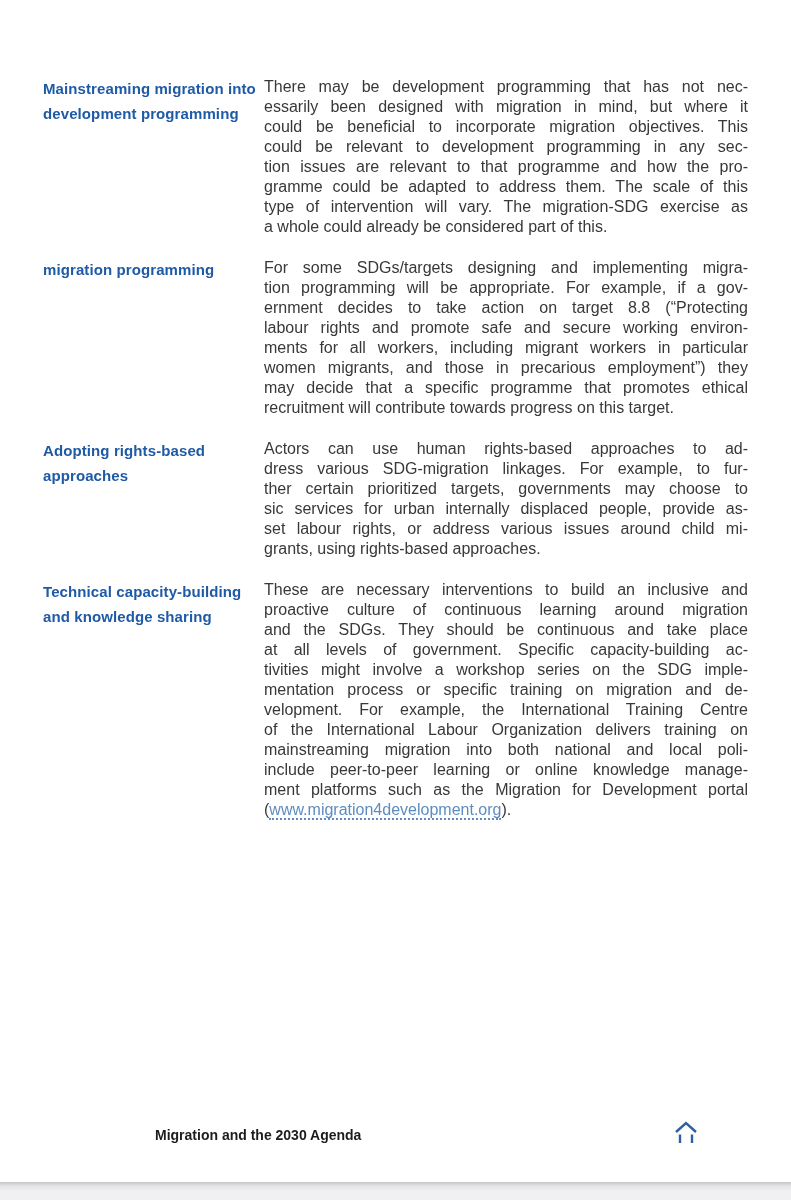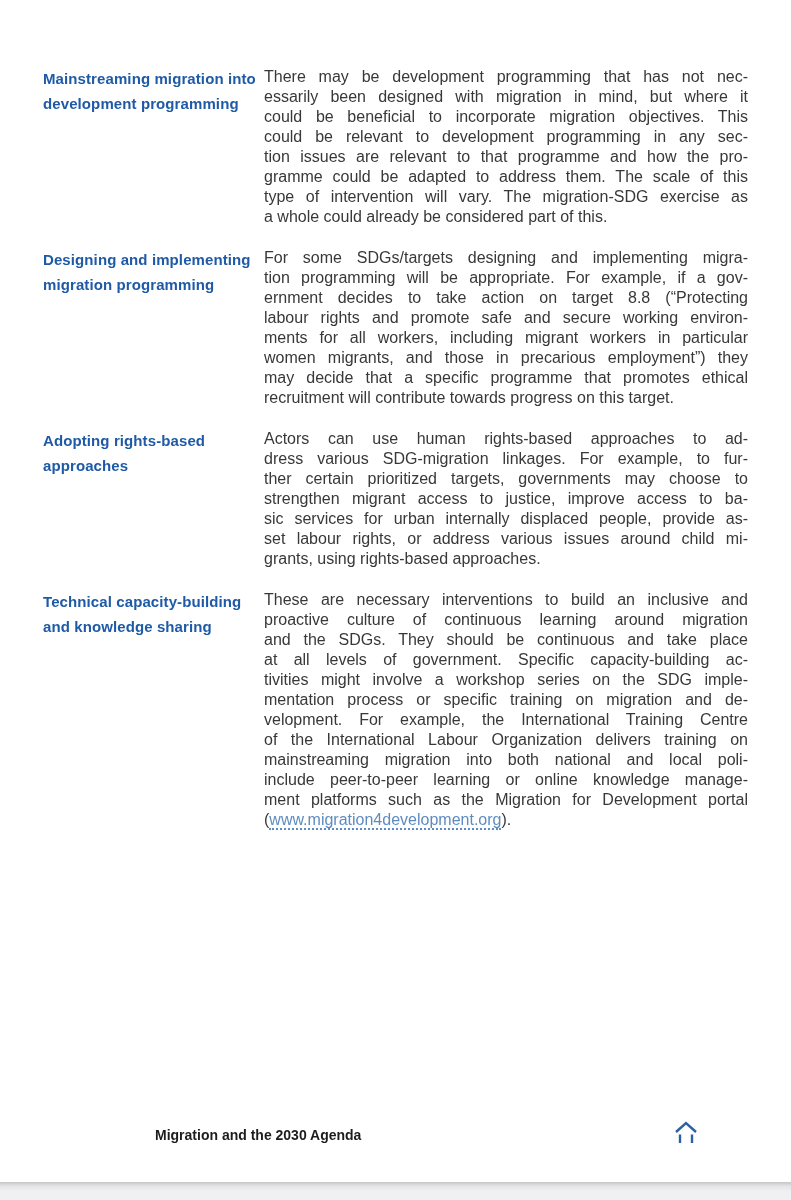--- a/index.html
+++ b/index.html
@@ -29,21 +29,21 @@
     position: absolute;
     left: 43px;
     top: 60px;
     width: 705px;
   }
   .section-row {
     display: flex;
     align-items: flex-start;
     margin-top: 20px;
   }
-  .section-row:first-child { margin-top: 6px; }
+  .section-row:first-child { margin-top: 16px; }
   .heading-col {
     flex: none;
     width: 221px;
     color: var(--heading-blue);
     font-weight: bold;
     font-size: 15px;
     line-height: 25px;
     letter-spacing: 0.1px;
   }
   .heading-line { white-space: nowrap; }
@@ -113,21 +113,20 @@
           <div class="body-line">could be beneficial to incorporate migration objectives. This</div>
           <div class="body-line">could be relevant to development programming in any sec-</div>
           <div class="body-line">tion issues are relevant to that programme and how the pro-</div>
           <div class="body-line">gramme could be adapted to address them. The scale of this</div>
           <div class="body-line">type of intervention will vary. The migration-SDG exercise as</div>
           <div class="body-line last">a whole could already be considered part of this.</div>
         </div>
       </div>
       <div class="section-row">
         <div class="heading-col">
-          <div class="heading-line">Designing and implementing</div>
           <div class="heading-line">migration programming</div>
         </div>
         <div class="body-col">
           <div class="body-line">For some SDGs/targets designing and implementing migra-</div>
           <div class="body-line">tion programming will be appropriate. For example, if a gov-</div>
           <div class="body-line">ernment decides to take action on target 8.8 (“Protecting</div>
           <div class="body-line">labour rights and promote safe and secure working environ-</div>
           <div class="body-line">ments for all workers, including migrant workers in particular</div>
           <div class="body-line">women migrants, and those in precarious employment”) they</div>
           <div class="body-line">may decide that a specific programme that promotes ethical</div>
@@ -136,21 +135,20 @@
       </div>
       <div class="section-row">
         <div class="heading-col">
           <div class="heading-line">Adopting rights-based</div>
           <div class="heading-line">approaches</div>
         </div>
         <div class="body-col">
           <div class="body-line">Actors can use human rights-based approaches to ad-</div>
           <div class="body-line">dress various SDG-migration linkages. For example, to fur-</div>
           <div class="body-line">ther certain prioritized targets, governments may choose to</div>
-          <div class="body-line">strengthen migrant access to justice, improve access to ba-</div>
           <div class="body-line">sic services for urban internally displaced people, provide as-</div>
           <div class="body-line">set labour rights, or address various issues around child mi-</div>
           <div class="body-line last">grants, using rights-based approaches.</div>
         </div>
       </div>
       <div class="section-row">
         <div class="heading-col">
           <div class="heading-line">Technical capacity-building</div>
           <div class="heading-line">and knowledge sharing</div>
         </div>

